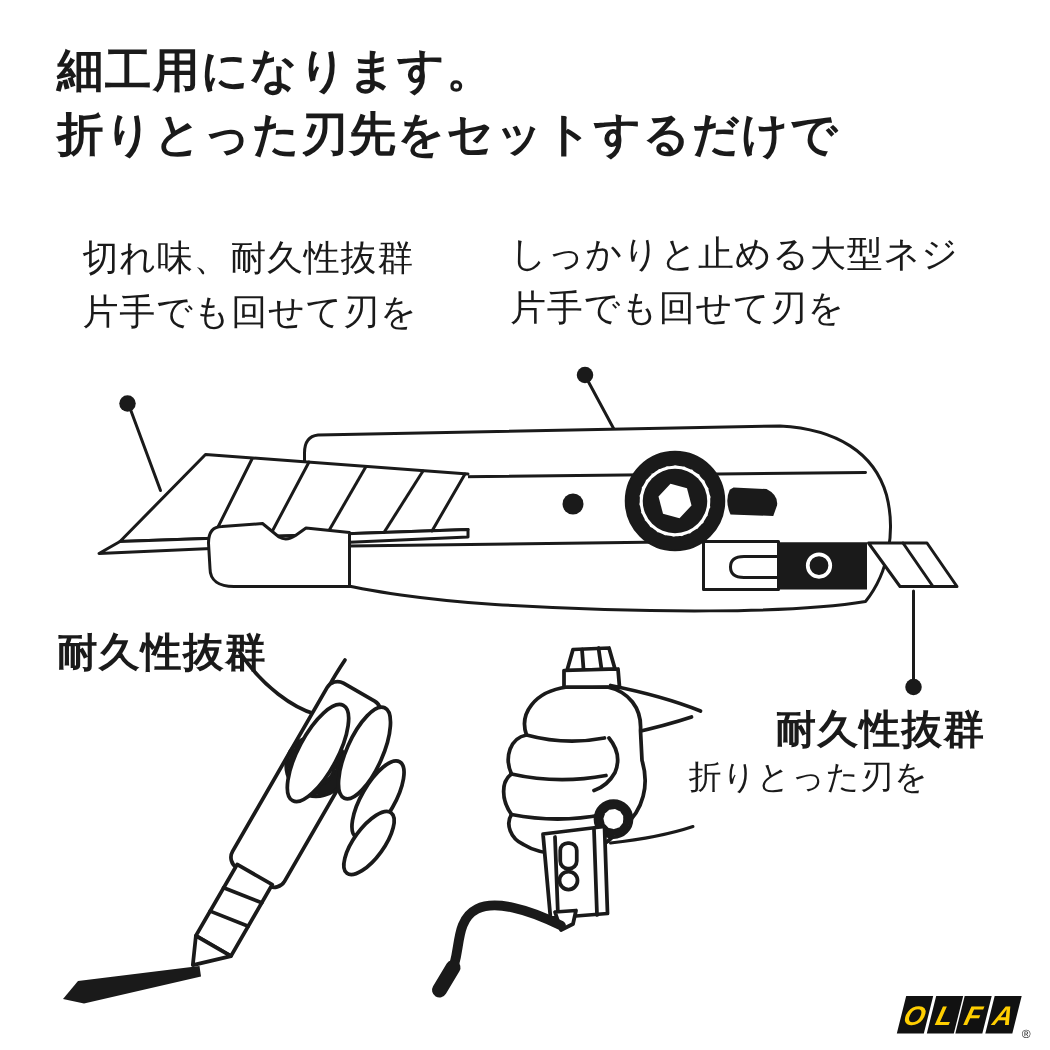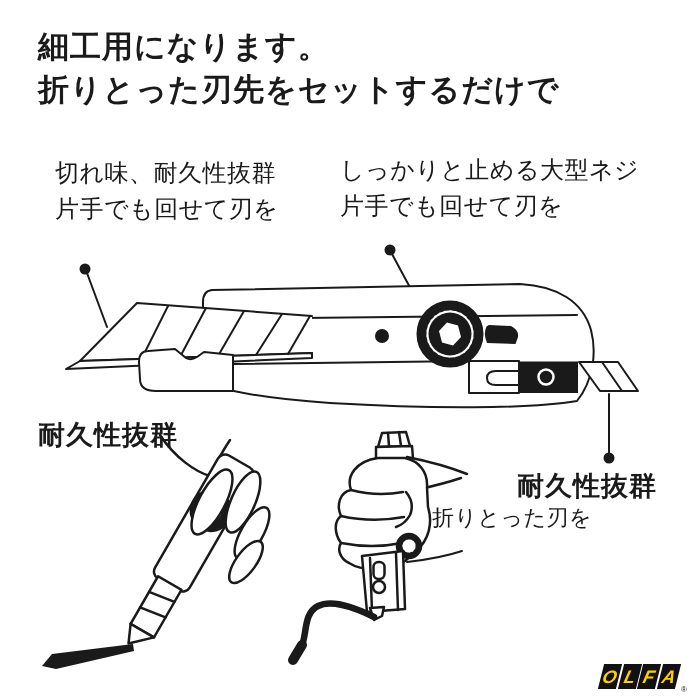--- a/index.html
+++ b/index.html
@@ -6,21 +6,21 @@
   body{width:700px;height:700px;position:relative;overflow:hidden;
        font-family:"Liberation Sans","DejaVu Sans",sans-serif;color:#1a1a1a;}
   .abs{position:absolute;}
   .heading{left:38px;top:26px;font-size:31px;font-weight:bold;line-height:1.38;letter-spacing:1px;white-space:nowrap;}
   .callout{font-size:24px;line-height:1.5;letter-spacing:0.5px;white-space:nowrap;}
   .callout-blade{left:55px;top:155px;}
   .callout-screw{left:340px;top:152px;}
   .cutlabel{font-size:27px;font-weight:bold;letter-spacing:1px;white-space:nowrap;}
   .normal-cut{left:38px;top:417px;}
   .craft-cut{left:517px;top:468px;}
-  .craft-note{left:432px;top:503px;font-size:22px;line-height:1.35;letter-spacing:0.5px;white-space:nowrap;}
+  .craft-note{left:459px;top:503px;font-size:22px;line-height:1.35;letter-spacing:0.5px;white-space:nowrap;}
   svg.art{position:absolute;left:0;top:0;}
   
   .logo{left:601px;top:664px;width:92px;height:26px;}
   .logo .boxes{display:flex;}
   .lbox{width:18px;height:25px;margin-right:1.5px;transform:skewX(-14deg);
         display:flex;align-items:center;justify-content:center;}
   .lbox span{font-weight:bold;font-style:italic;font-size:18px;line-height:1;}
   .regmark{position:absolute;right:6px;bottom:-4px;font-size:8px;}
 </style>
 </head>

